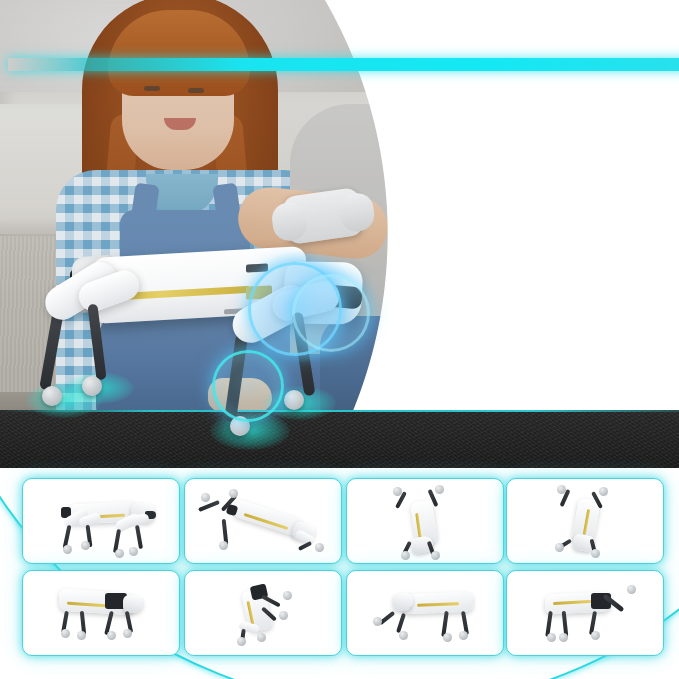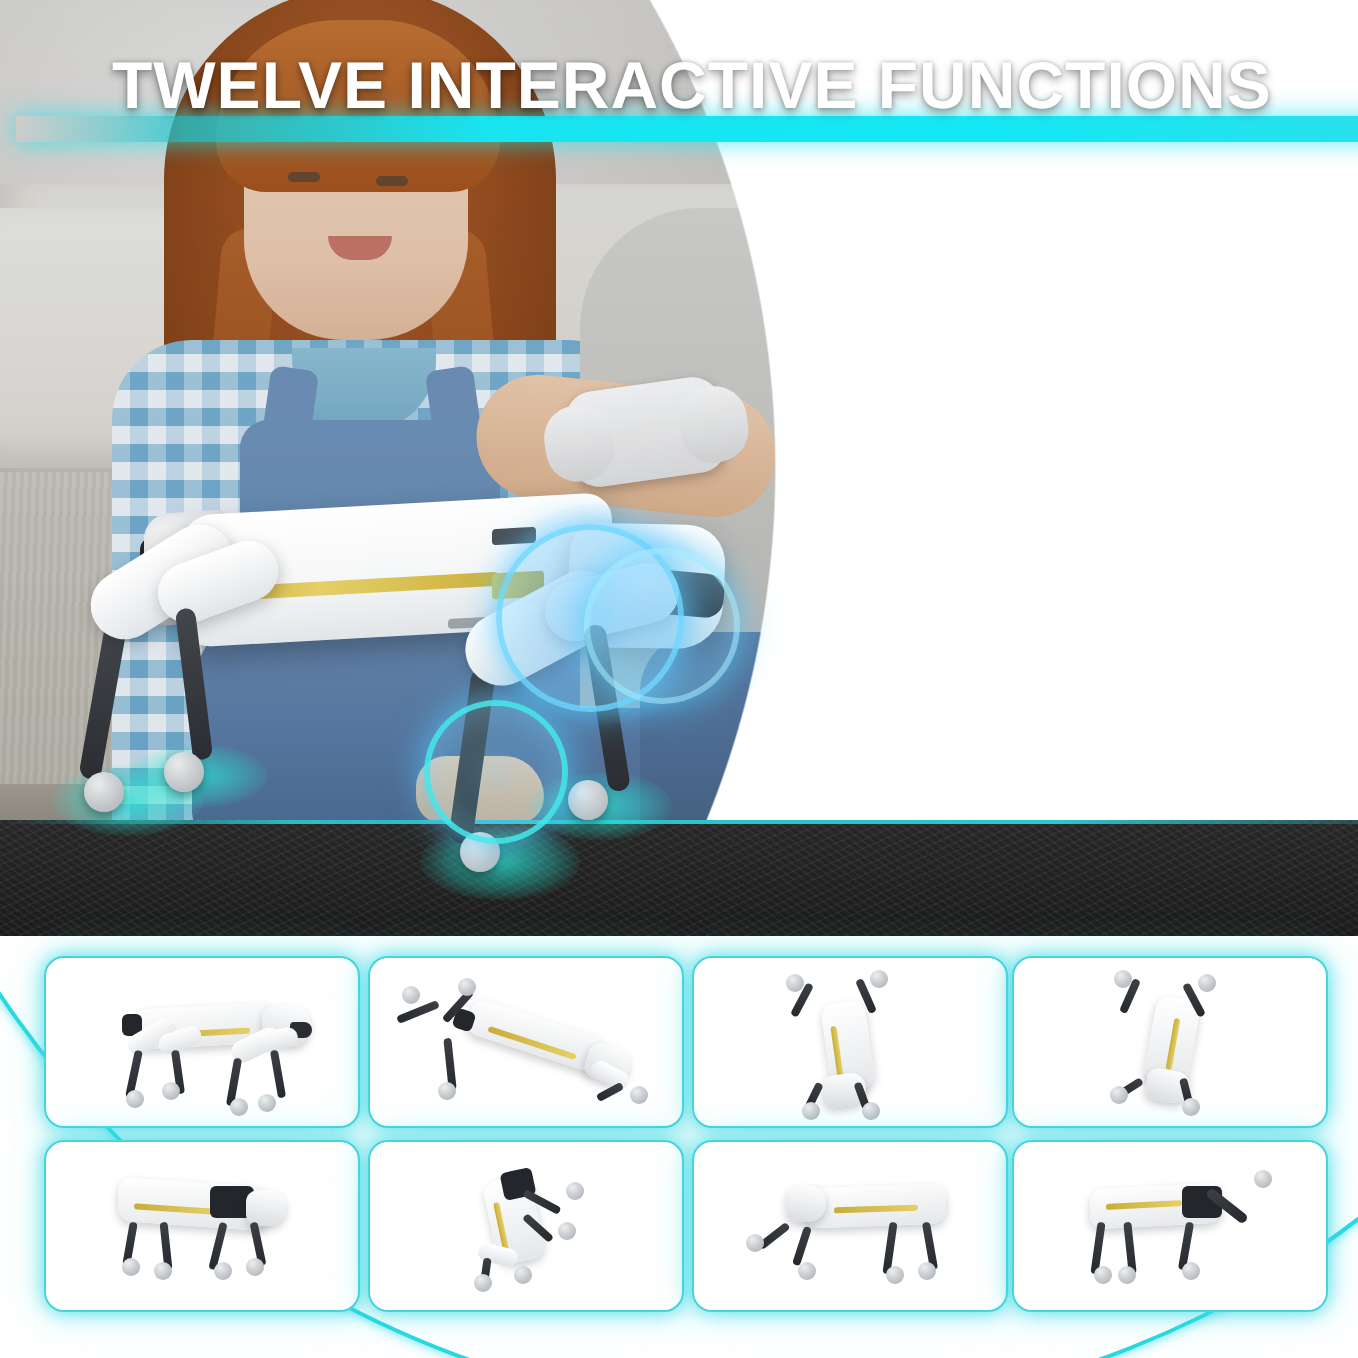--- a/index.html
+++ b/index.html
@@ -524,21 +524,20 @@
     <div class="rb-foot f4"></div>
 
     <div class="glow-blob gb1"></div>
     <div class="glow-ring gr1"></div>
     <div class="glow-ring gr2"></div>
     <div class="glow-ring gr3"></div>
   </div>
 
   <div class="title-wrap">
     <div class="title-bar"></div>
-    <div class="title-text">TWELVE  INTERACTIVE  FUNCTIONS</div>
   </div>
 
   <div class="thumbs">
 
     <div class="thumb-shadow" style="left:30px;top:100px;width:150px;"></div>
     <div class="thumb-shadow" style="left:192px;top:100px;width:150px;"></div>
     <div class="thumb-shadow" style="left:352px;top:100px;width:150px;"></div>
     <div class="thumb-shadow" style="left:512px;top:100px;width:150px;"></div>
 
     <div class="thumb" style="left:22px;top:10px;width:156px;height:84px;">

